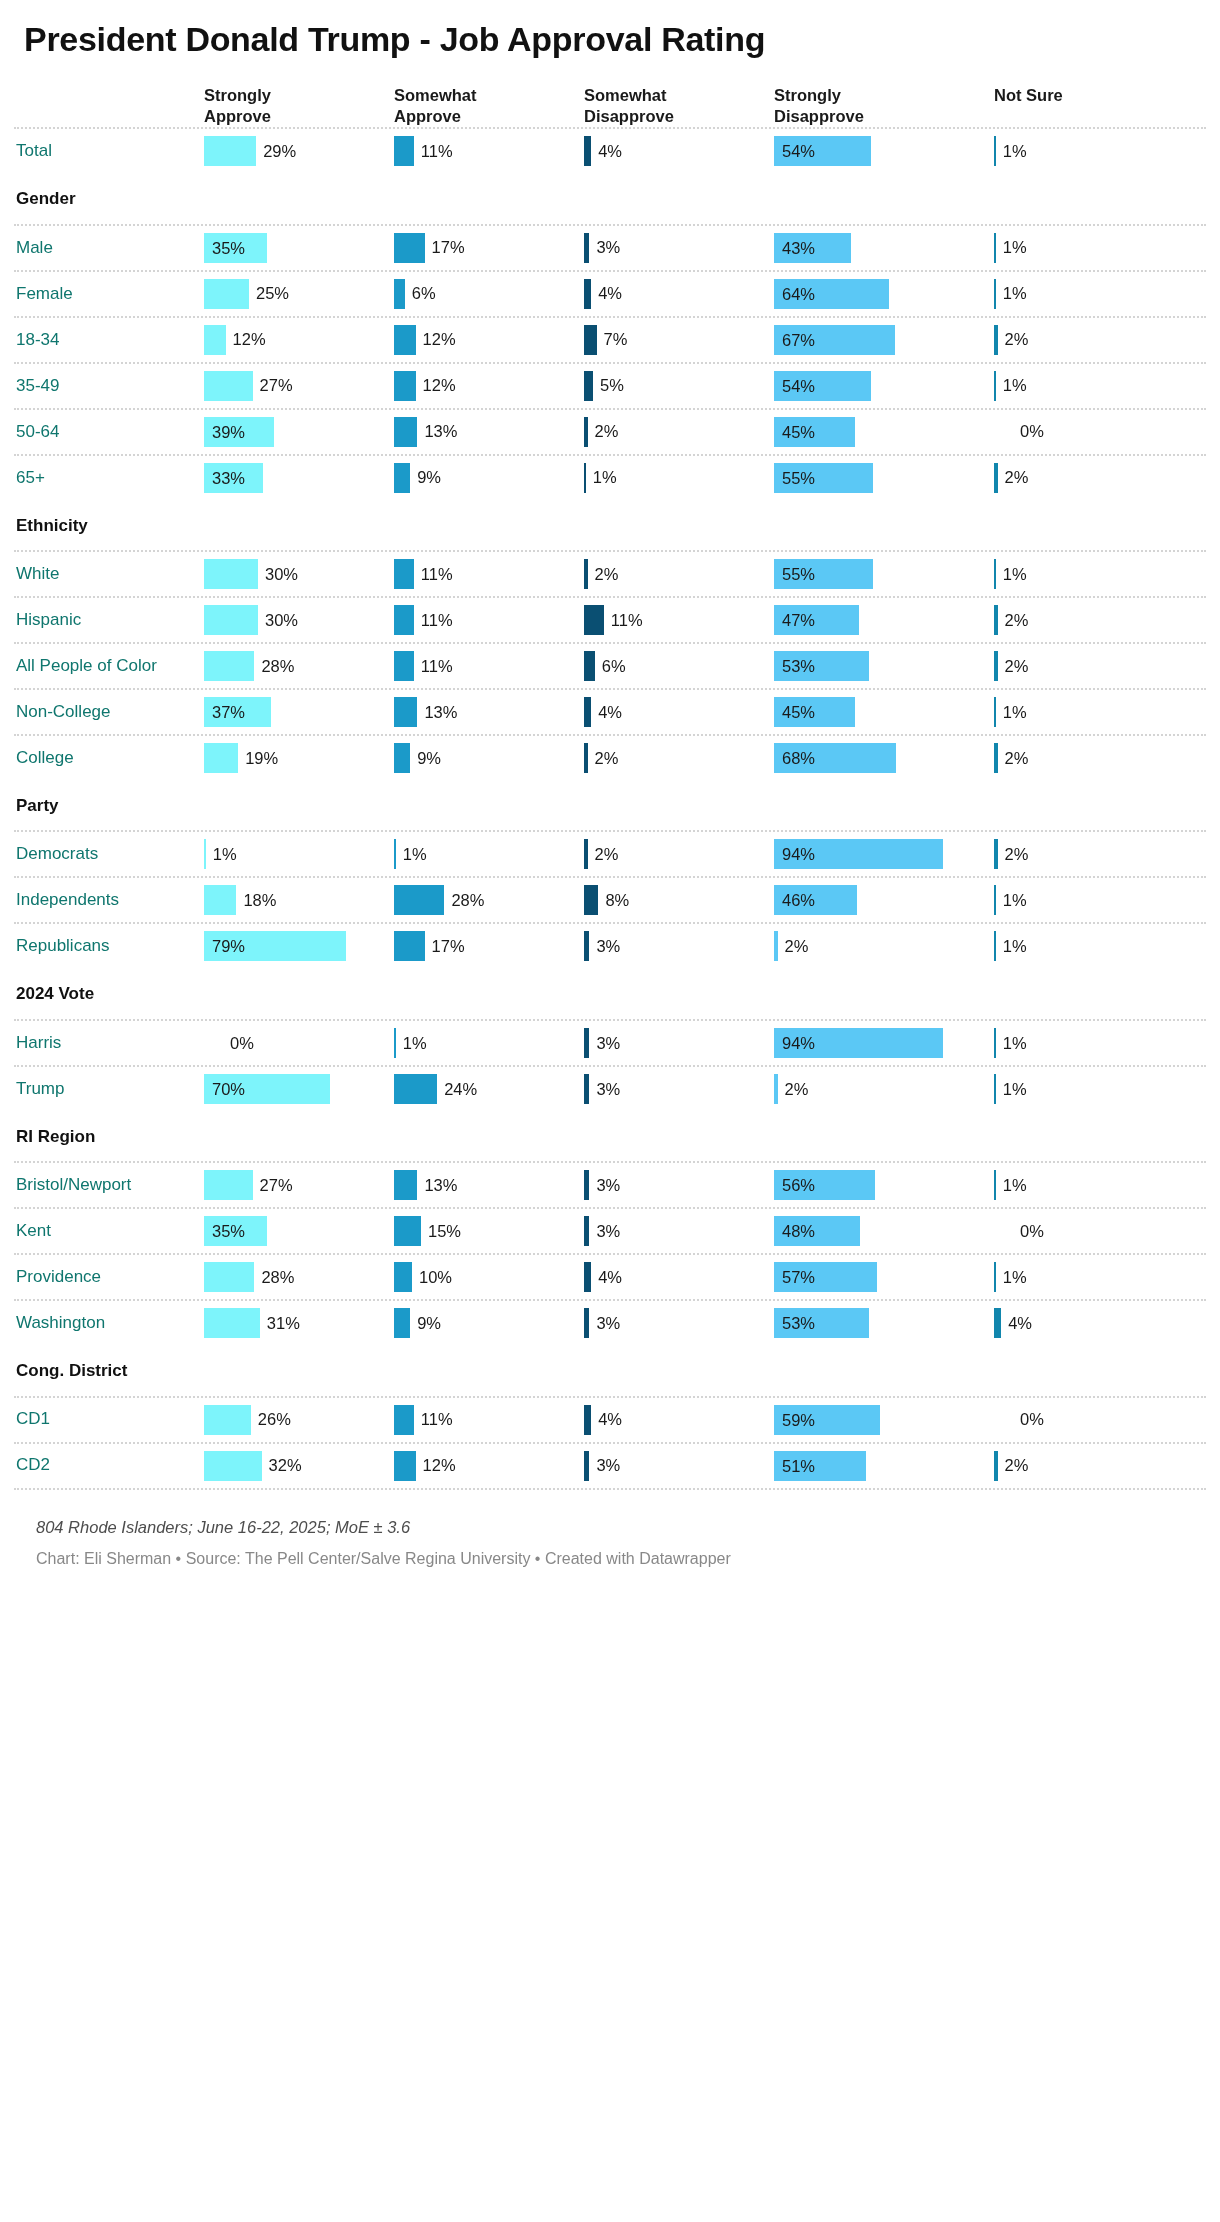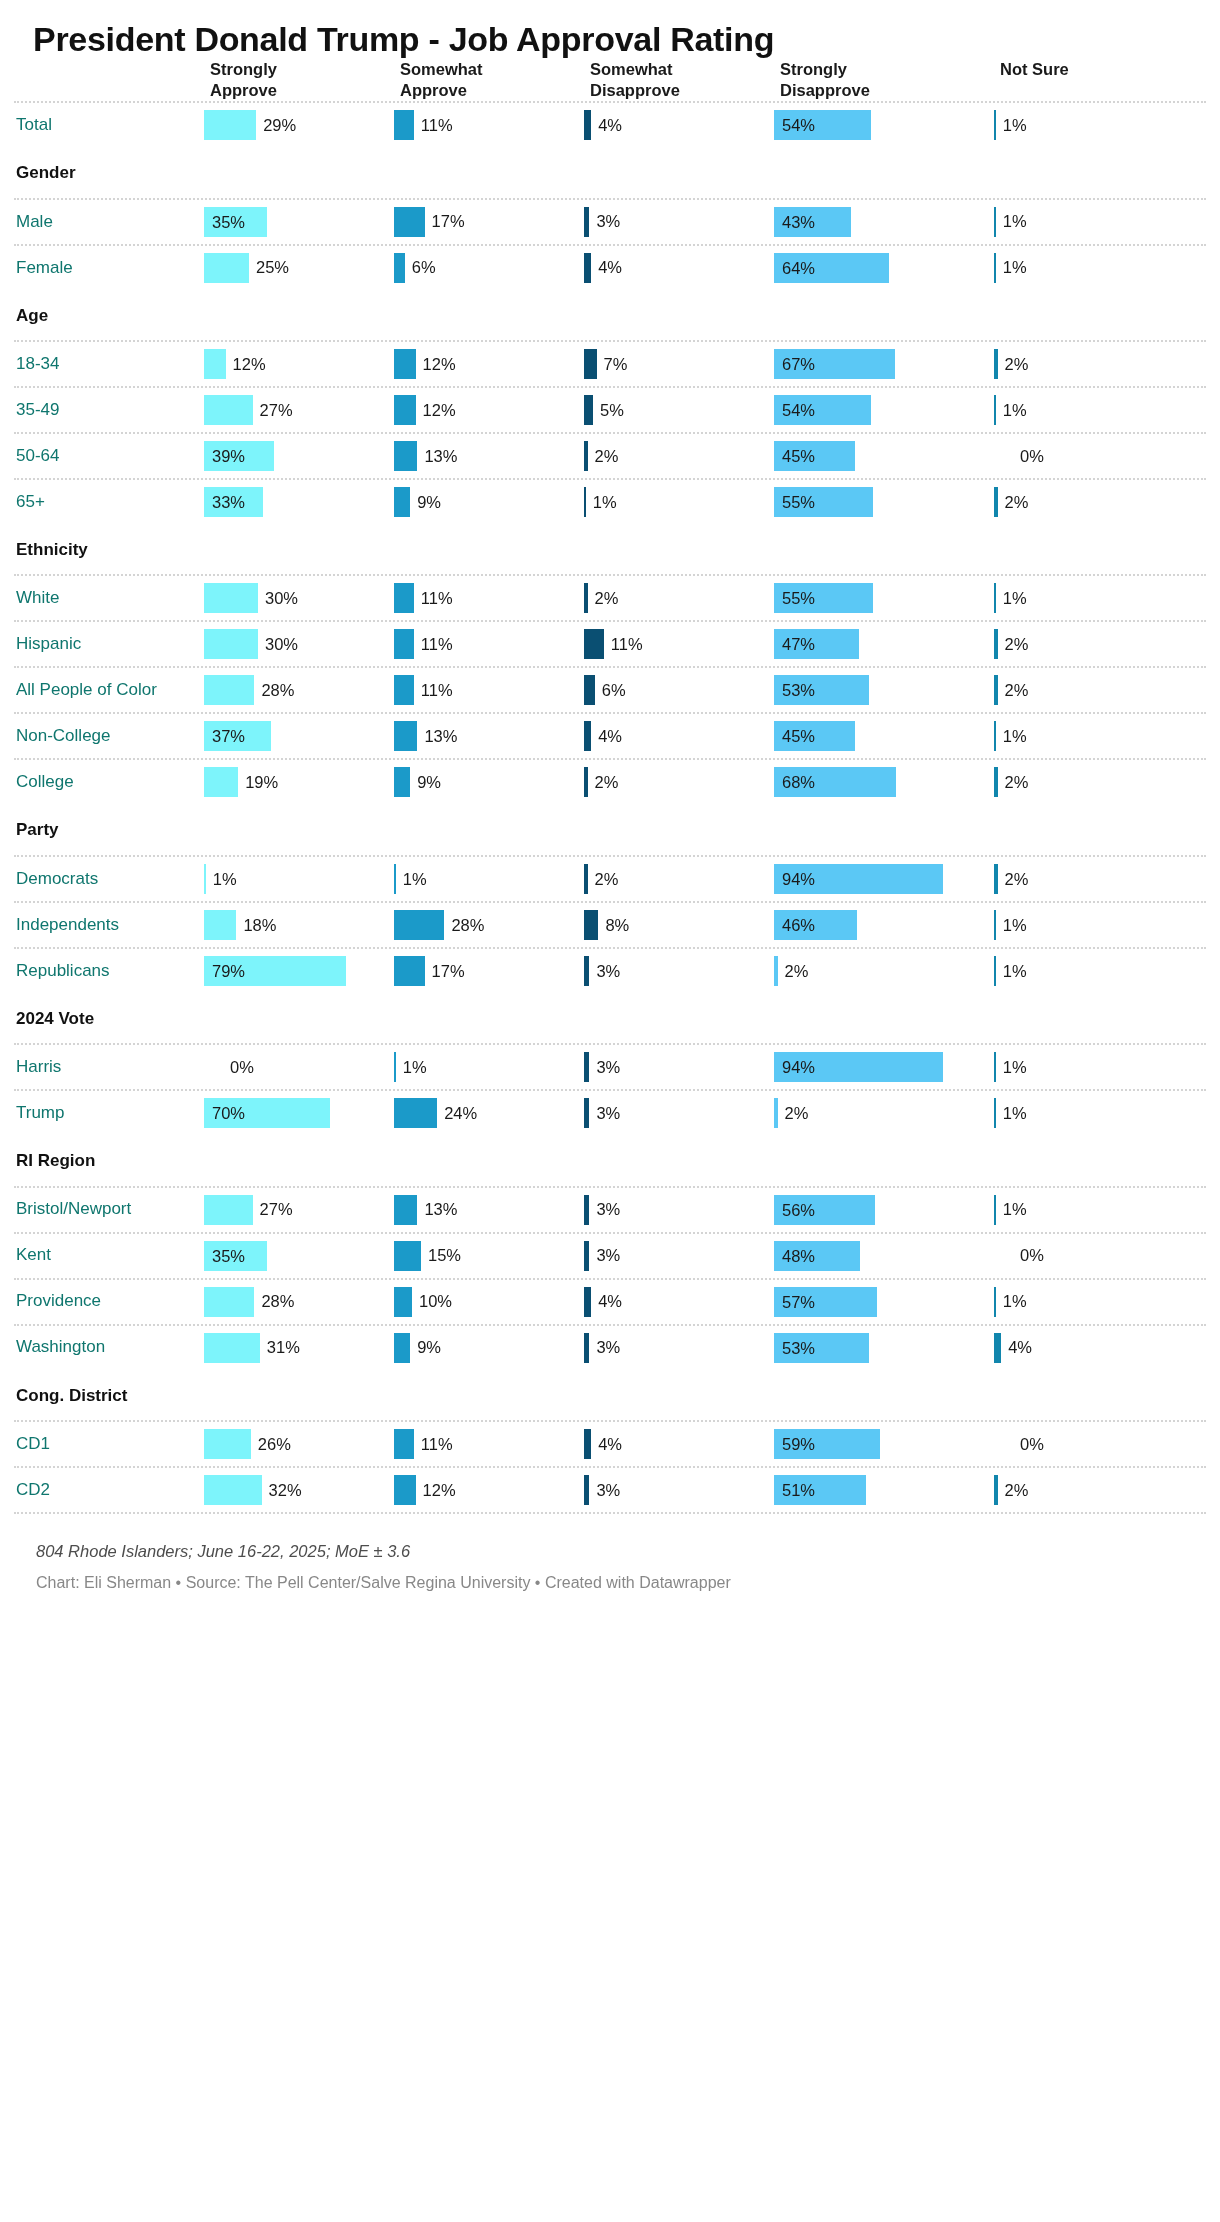--- a/index.html
+++ b/index.html
@@ -20,30 +20,30 @@
     padding: 14px 14px 0 14px;
   }
 
   
   .chart-title {
     font-size: 34px;
     font-weight: 700;
     line-height: 1.15;
     letter-spacing: -0.3px;
     color: #111111;
-    margin: 6px 0 0 17px;
+    margin: 6px 0 0 8px;
     padding: 0 0 0 2px;
   }
 
   
   .header-row {
     display: flex;
     align-items: flex-start;
+    margin-top: 26px;
     padding-left: 2px;
-    justify-content: center;
   }
   .label-col {
     width: 188px;
     flex: 0 0 188px;
   }
   .hdr-cell {
     font-size: 16.5px;
     font-weight: 700;
     line-height: 1.28;
     color: #1a1a1a;
@@ -214,21 +214,20 @@
         </div>
         <div class="cell col-sd">
           <div class="bar" style="width: 115.2px; background: rgb(91, 200, 245);"></div>
           <span class="bar-label inside">64%</span>
         </div>
         <div class="cell col-ns">
           <div class="bar" style="width: 1.8px; background: rgb(17, 134, 173);"></div>
           <span class="bar-label outside">1%</span>
         </div>
       </div>
-      <div class="group-head">Age</div>
       <div class="divider"></div>
       <div class="data-row">
         <div class="label-col row-label">18-34</div>
         <div class="cell col-sa">
           <div class="bar" style="width: 21.6px; background: rgb(125, 244, 251);"></div>
           <span class="bar-label outside">12%</span>
         </div>
         <div class="cell col-swa">
           <div class="bar" style="width: 21.6px; background: rgb(27, 154, 201);"></div>
           <span class="bar-label outside">12%</span>

